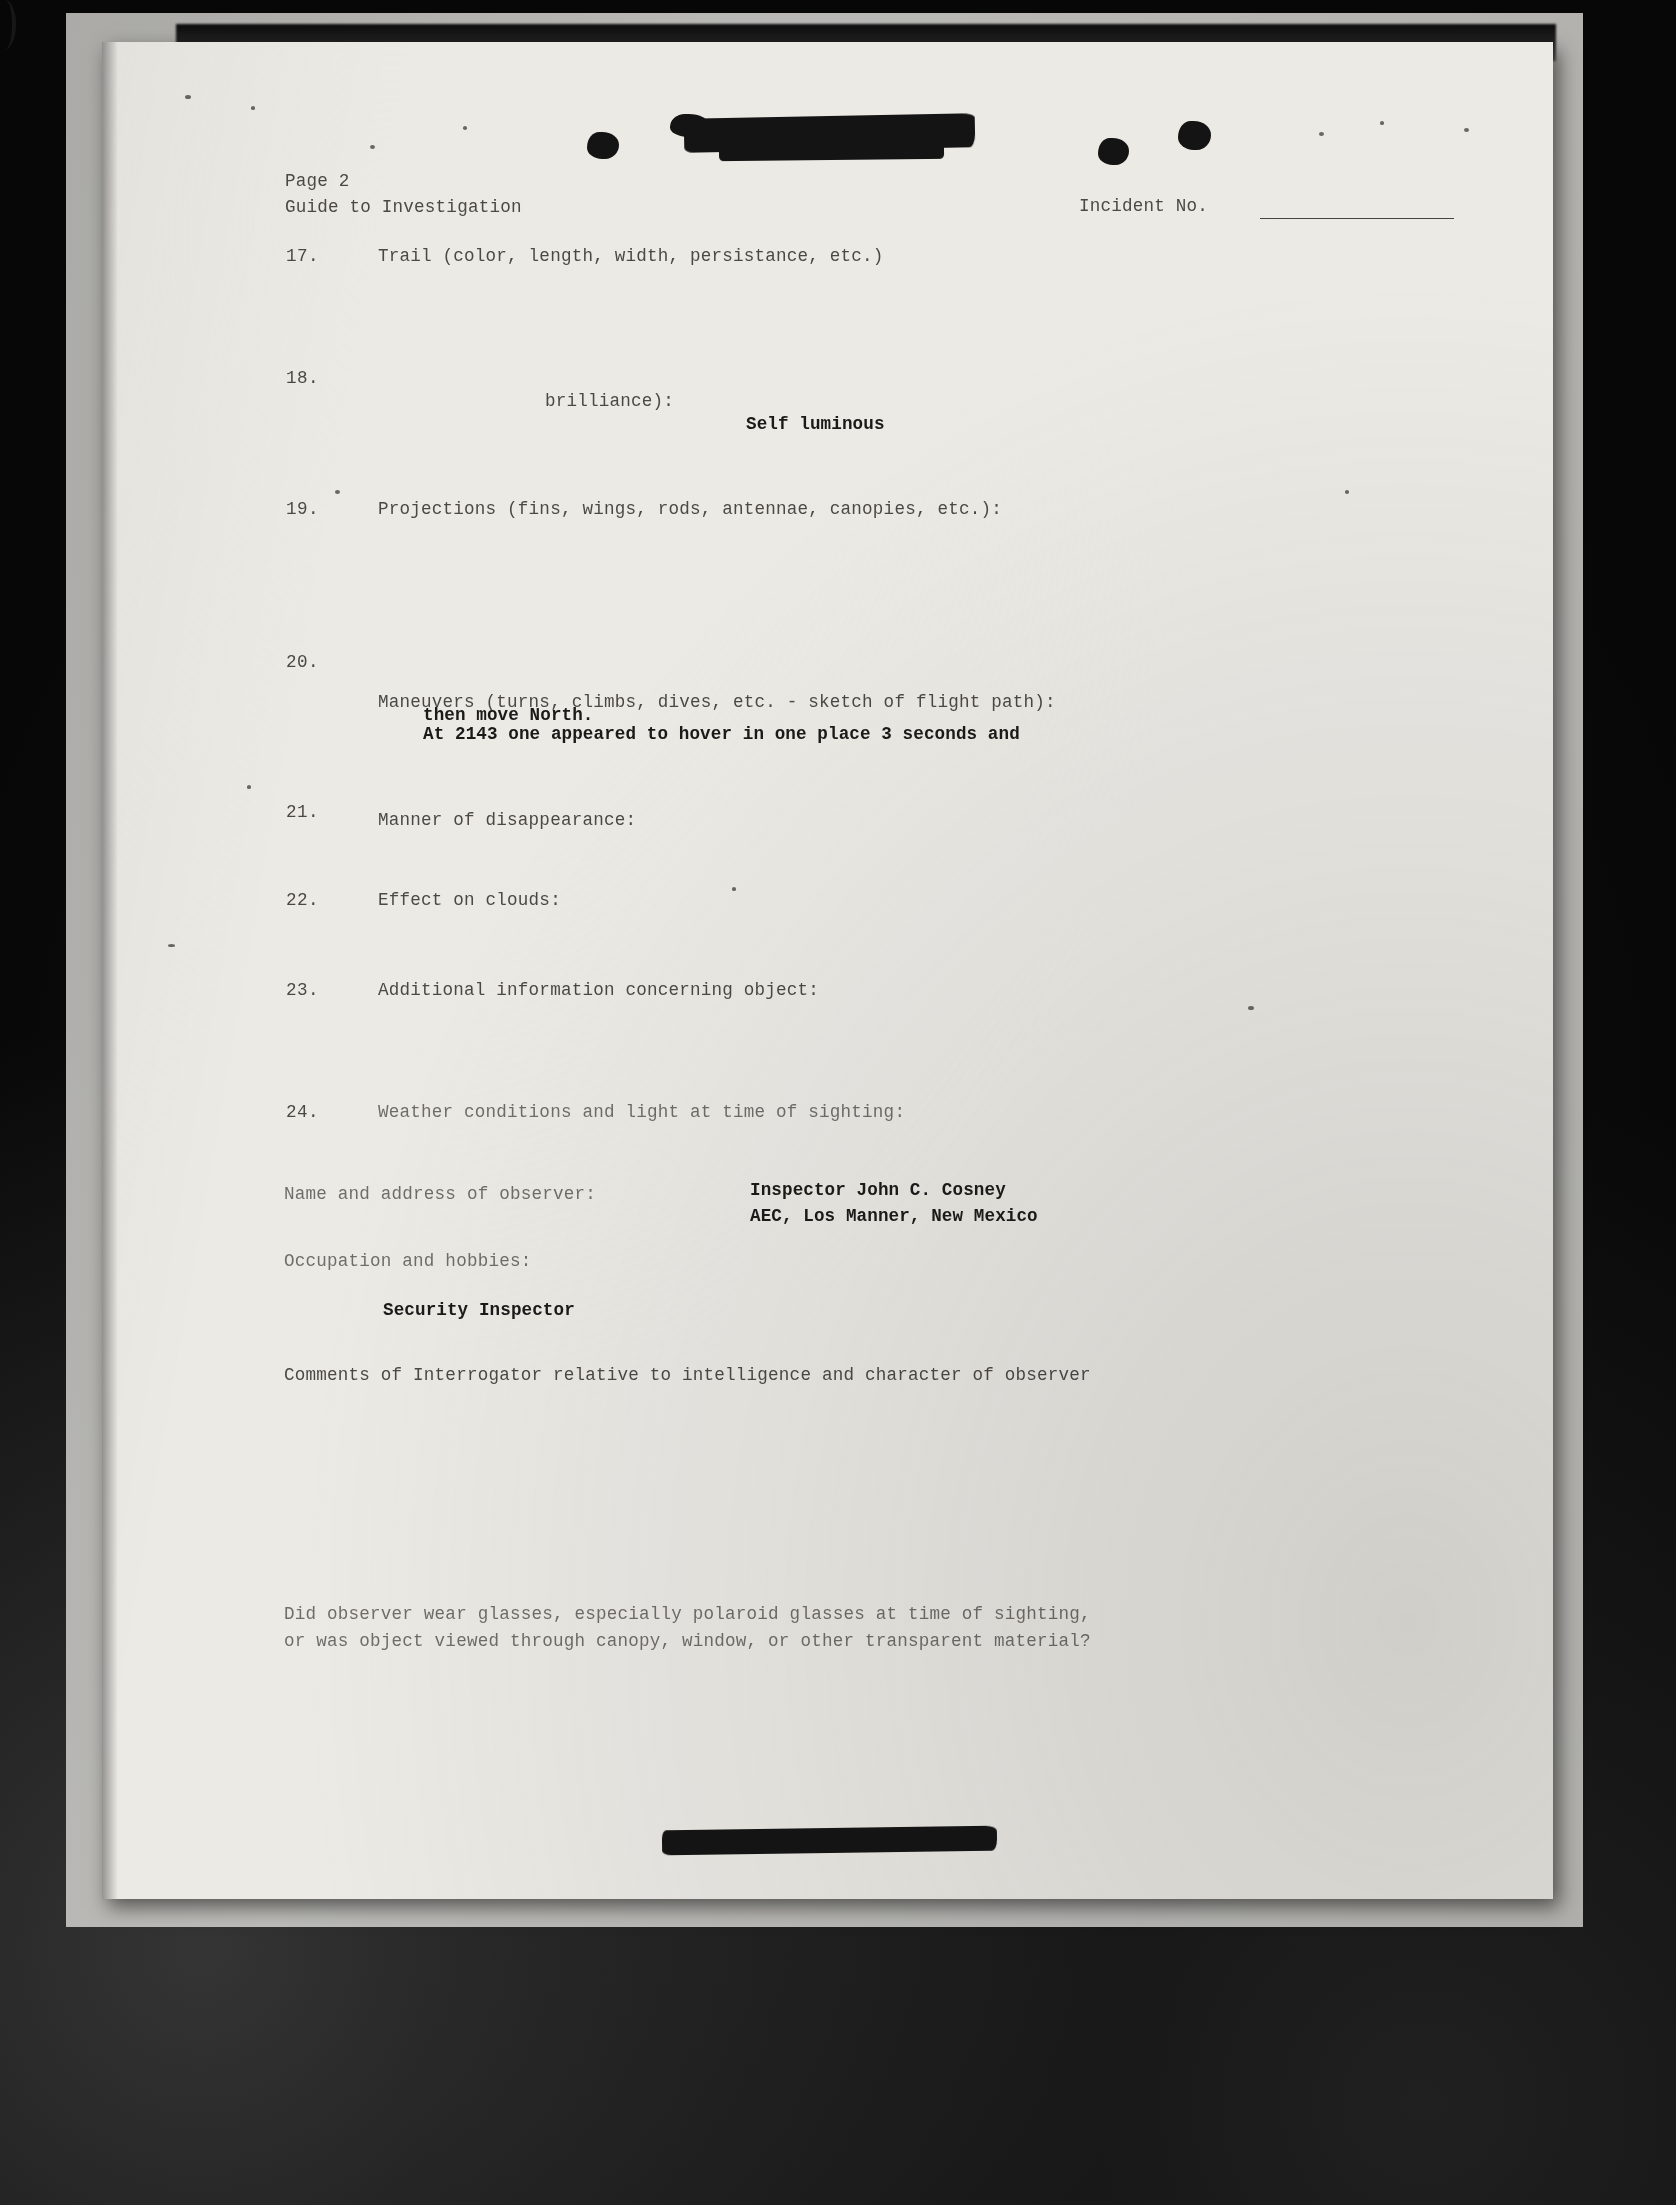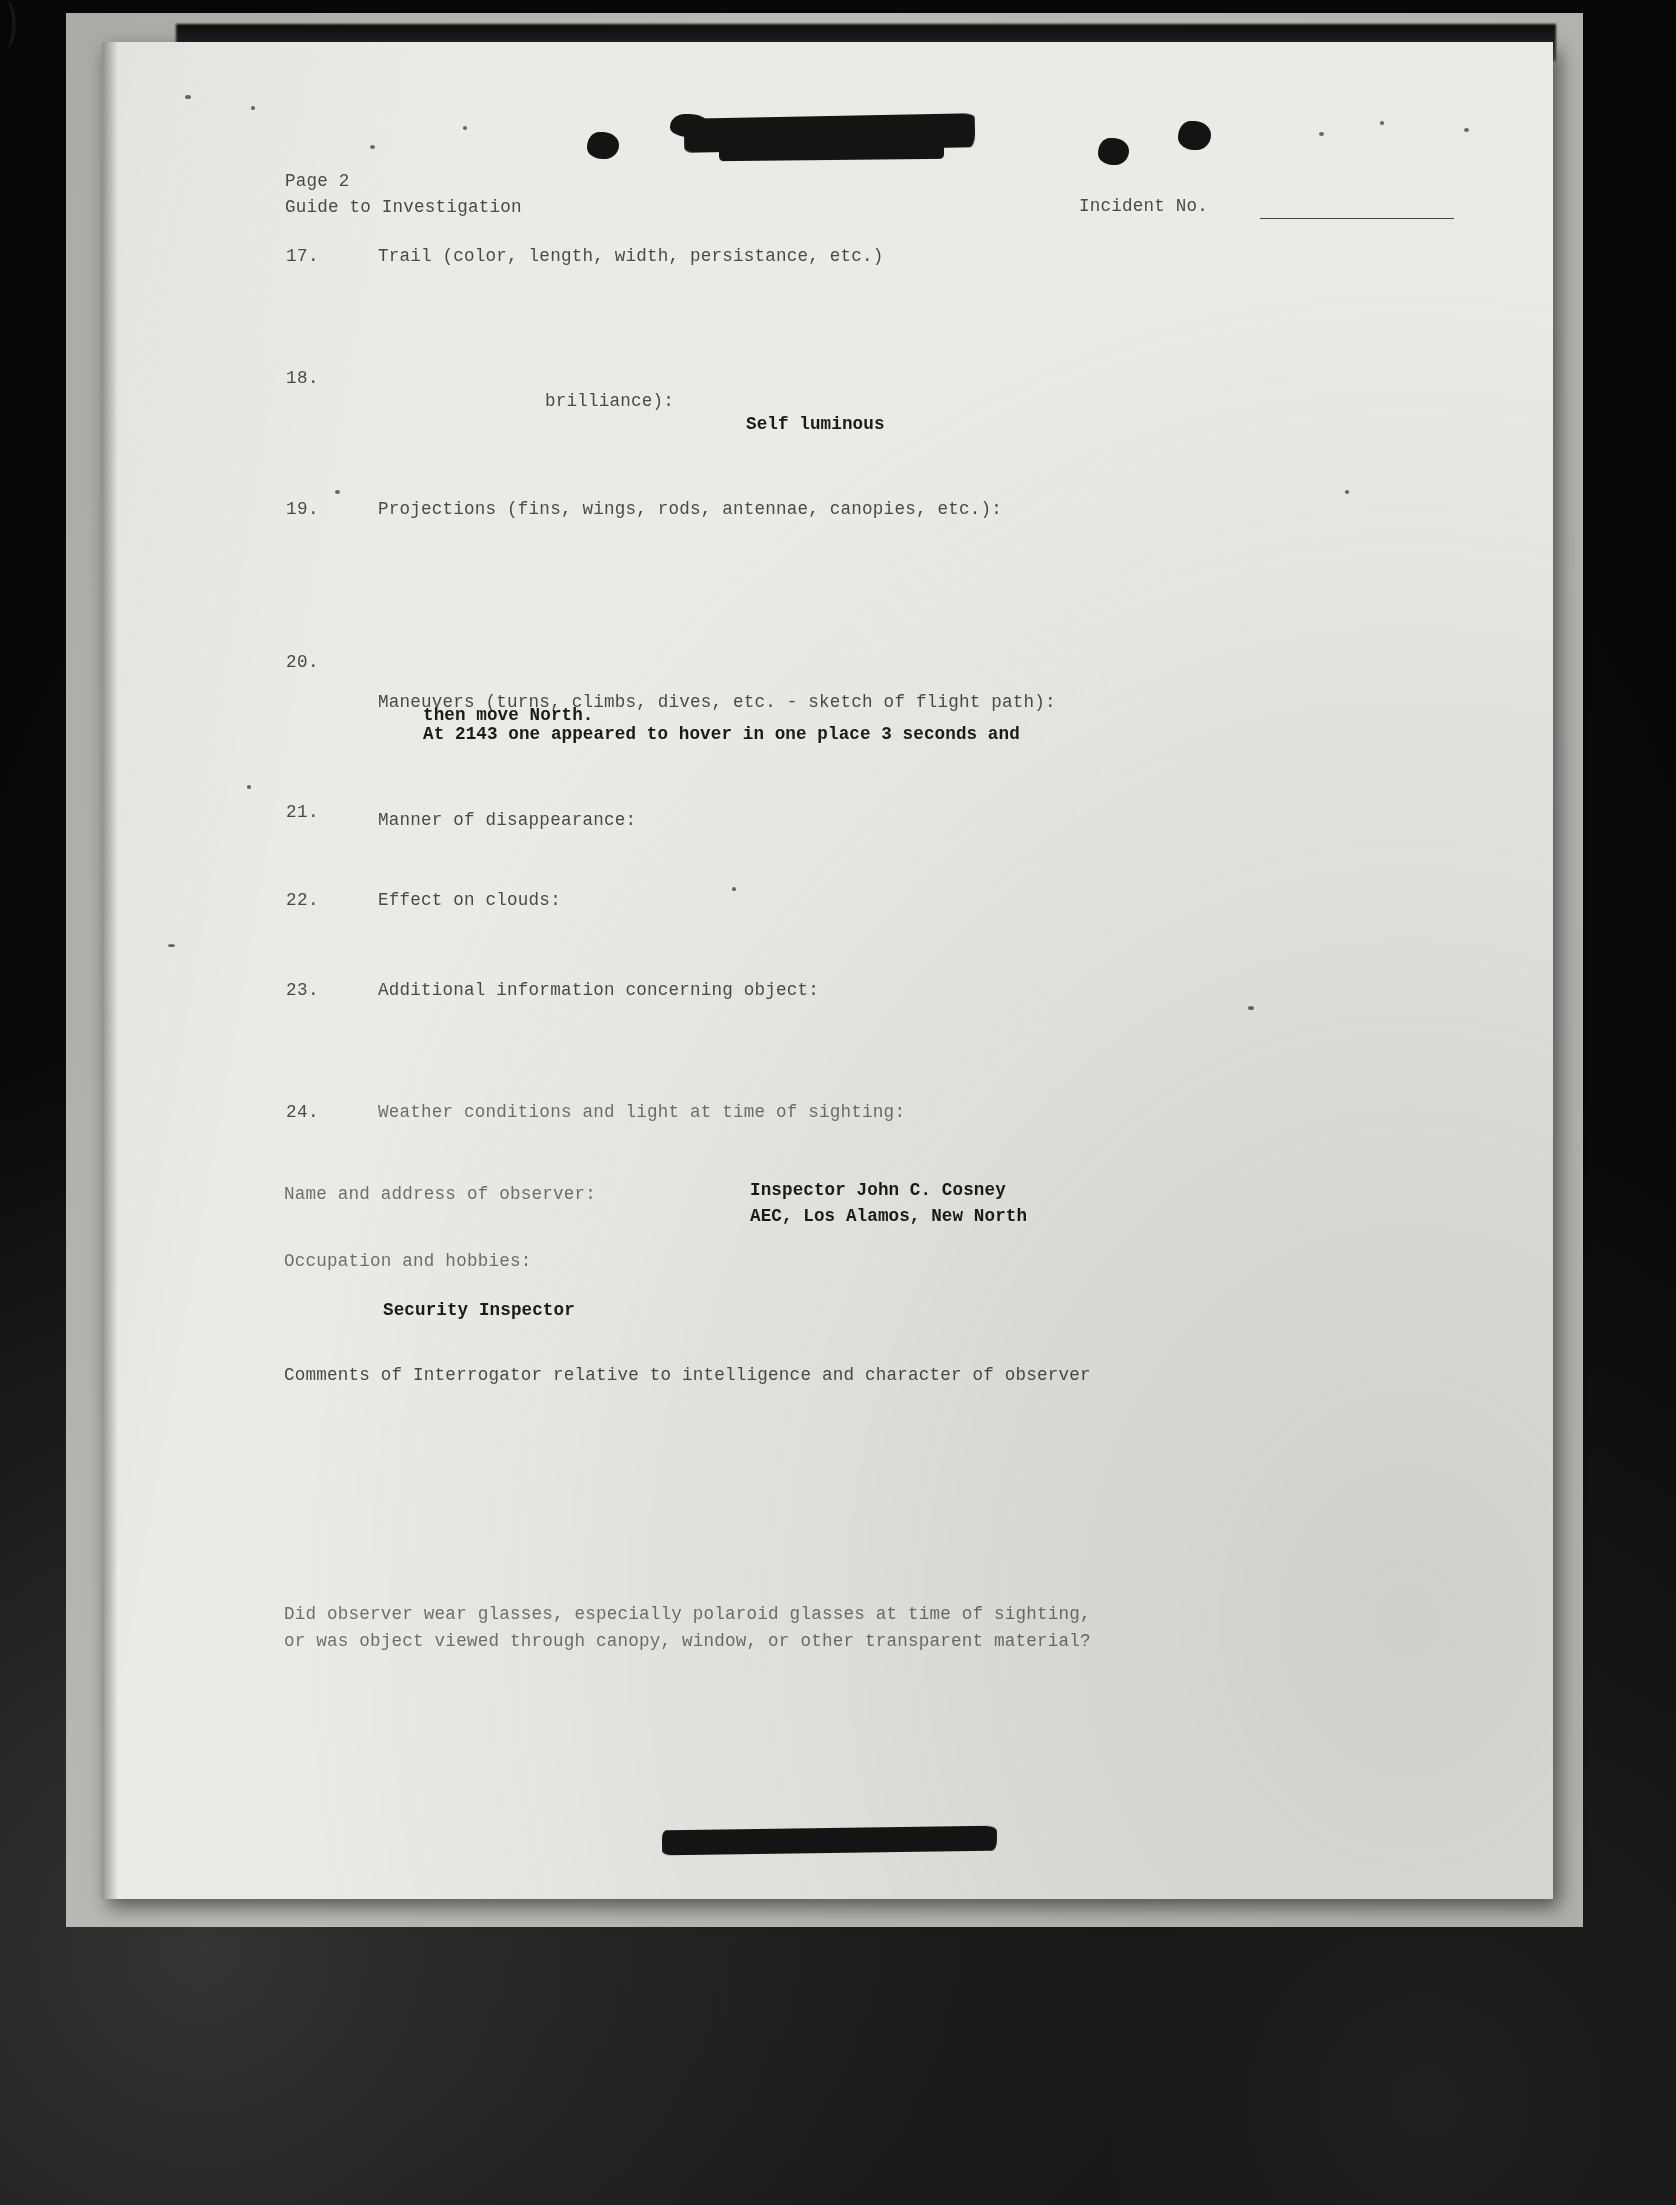--- a/index.html
+++ b/index.html
@@ -239,21 +239,21 @@
   <div class="ln semi" style="left:276px; top:847px;">Effect on clouds:</div>
 
   <div class="ln num semi" style="left:184px; top:937px;">23.</div>
   <div class="ln semi" style="left:276px; top:937px;">Additional information concerning object:</div>
 
   <div class="ln num semi" style="left:184px; top:1059px;">24.</div>
   <div class="ln faded" style="left:276px; top:1059px;">Weather conditions and light at time of sighting:</div>
 
   <div class="ln faded" style="left:182px; top:1141px;">Name and address of observer:</div>
   <div class="ln hand" style="left:648px; top:1137px;">Inspector John C. Cosney</div>
-  <div class="ln hand" style="left:648px; top:1163px;">AEC, Los Alamos, New North</div>
+  <div class="ln hand" style="left:648px; top:1163px;">AEC, Los Manner, New Mexico</div>
 
   <div class="ln faded" style="left:182px; top:1208px;">Occupation and hobbies:</div>
   <div class="ln hand" style="left:281px; top:1257px;">Security Inspector</div>
 
   <div class="ln semi" style="left:182px; top:1322px;">Comments of Interrogator relative to intelligence and character of observer</div>
   <div class="ln hand" style="left:234px; top:1385px;"></div>
 
   <div class="ln faded" style="left:182px; top:1561px;">Did observer wear glasses, especially polaroid glasses at time of sighting,</div>
   <div class="ln faded" style="left:182px; top:1588px;">or was object viewed through canopy, window, or other transparent material?</div>
   <div class="ln hand" style="left:182px; top:1623px;"></div>

